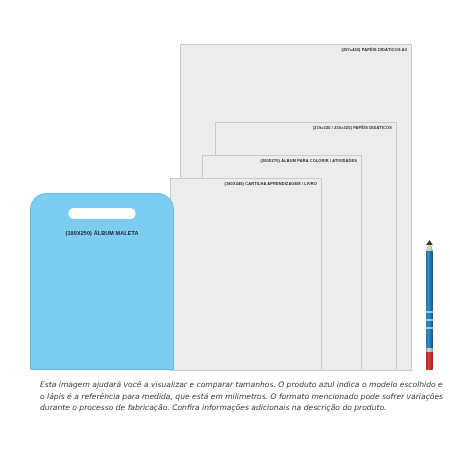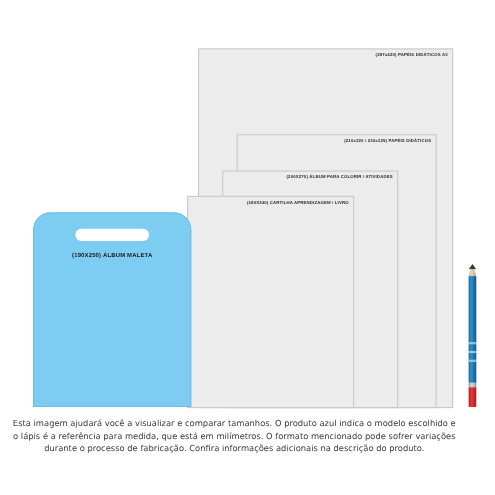--- a/index.html
+++ b/index.html
@@ -91,24 +91,25 @@
   }
   .pencil-eraser{
     position:absolute;left:0;top:112px;width:7px;height:18px;
     background:linear-gradient(90deg,#b2232a 0%,#e03a36 40%,#a81f26 100%);
     border-bottom-left-radius:1px;border-bottom-right-radius:1px;
   }
 
   
   #caption{
     position:absolute;
-    left:10px;top:379px;
+    left:40px;top:379px;
     width:406px;
-    text-align:center;
+    text-align:left;
     font-family:"DejaVu Sans", sans-serif;
+    font-style:italic;
     font-size:7.6px;
     line-height:11.6px;
     color:#3a3a3a;
   }
 </style>
 </head>
 <body>
 
 <div id="stage">
 

